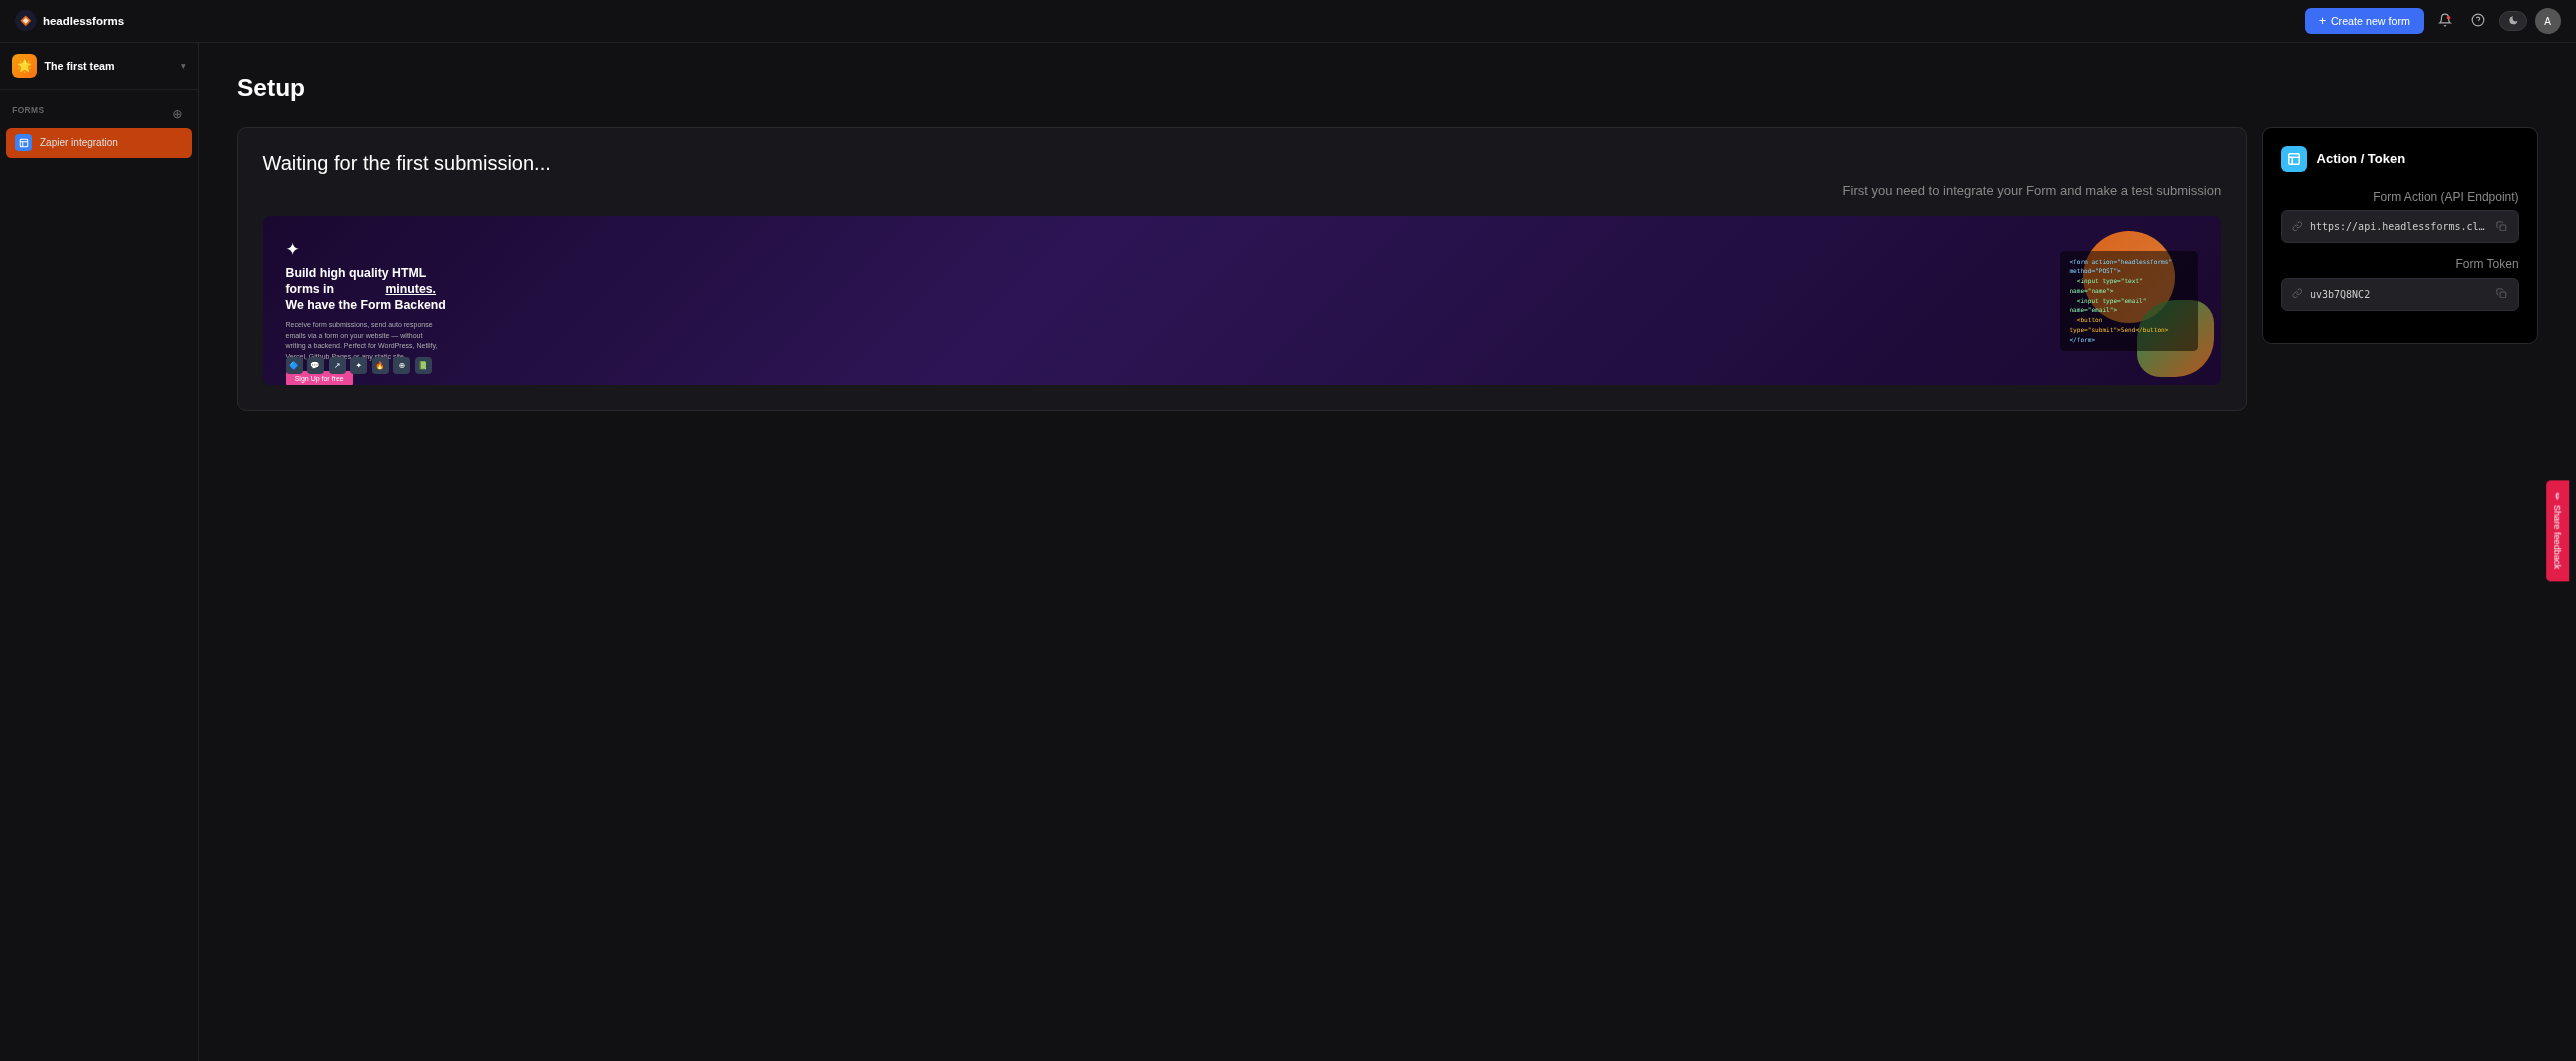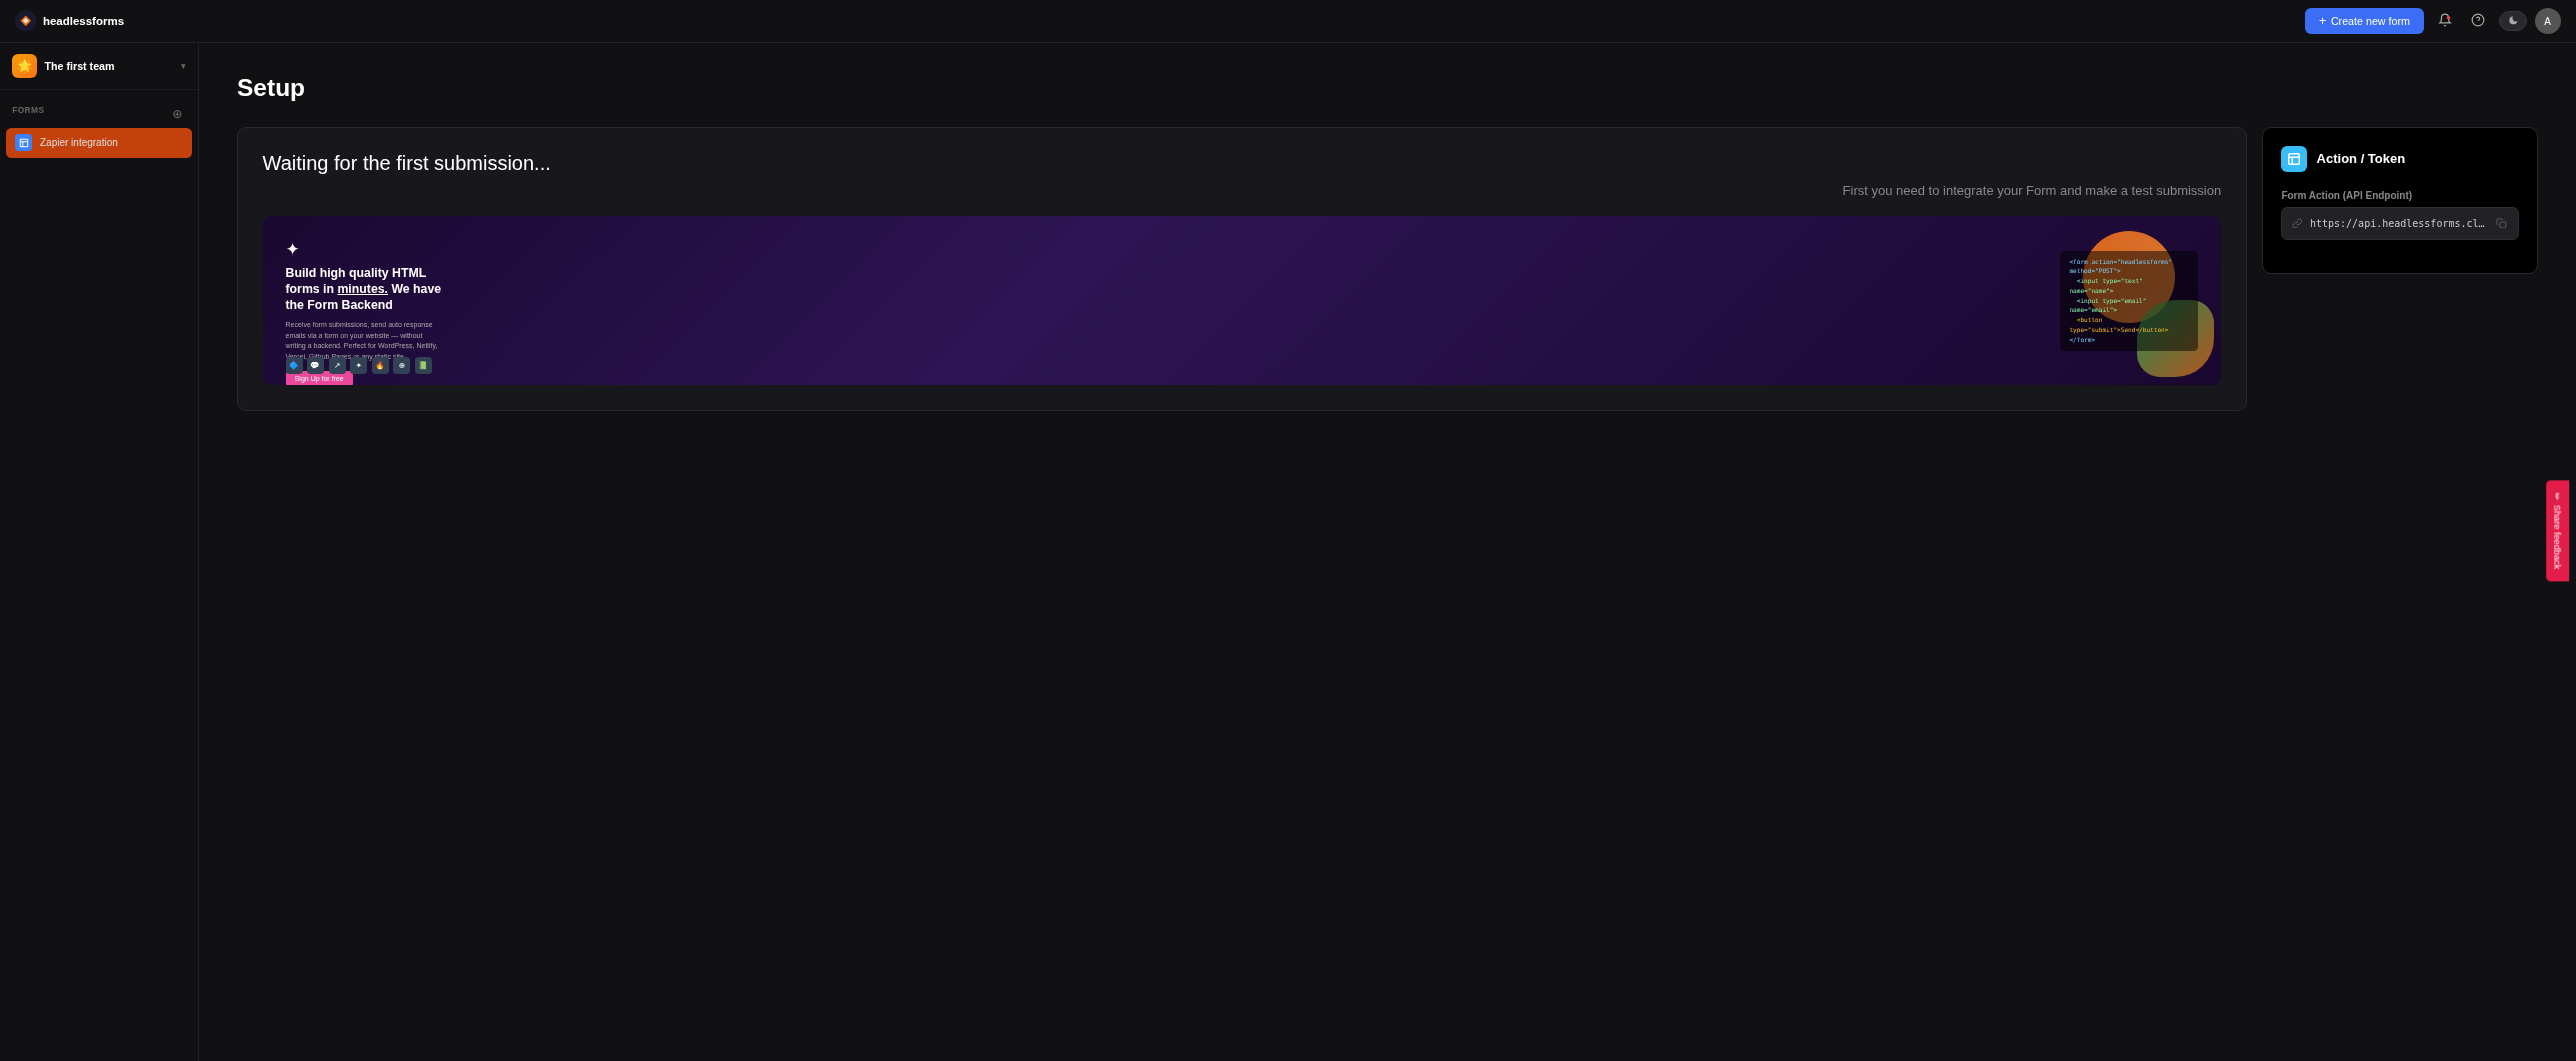--- a/index.html
+++ b/index.html
@@ -293,21 +293,21 @@
       color: #fff;
       margin-bottom: 6.1px;
     }
     .preview-headline {
       font-size: 12.3px;
       font-weight: 700;
       color: #fff;
       line-height: 1.3;
       max-width: 169px;
     }
-    .preview-headline u { text-decoration: underline; }
+    .preview-headline u { text-decoration: underline; margin-left: 48px; }
     .preview-desc {
       font-size: 7px;
       color: #aaa;
       max-width: 153px;
       margin-top: 6.1px;
       line-height: 1.5;
     }
     .preview-signup-btn {
       margin-top: 9.2px;
       background: #ec4899;
@@ -372,24 +372,25 @@
       align-items: center;
       justify-content: center;
       font-size: 12.3px;
     }
     .action-card-title {
       font-size: 13px;
       font-weight: 600;
       color: #fff;
     }
     .field-label {
-      font-size: 10px;
+      font-size: 12px;
       color: #888;
       margin-bottom: 6.1px;
-      font-weight: 700;
+      font-weight: 400;
+      text-align: right;
     }
     .token-field {
       display: flex;
       align-items: center;
       background: #222226;
       border: 0.8px solid #2e2e34;
       border-radius: 6.1px;
       padding: 7.7px 9.2px;
       margin-bottom: 14px;
       gap: 7.7px;
@@ -583,20 +584,38 @@
             <span class="token-value">https://api.headlessforms.cloud/api/</span>
             <button class="copy-btn" title="Copy">
               <svg width="10.7" height="10.7" viewBox="0 0 24 24" fill="none" stroke="currentColor" stroke-width="2">
                 <rect x="9" y="9" width="13" height="13" rx="2" ry="2"></rect>
                 <path d="M5 15H4a2 2 0 0 1-2-2V4a2 2 0 0 1 2-2h9a2 2 0 0 1 2 2v1"></path>
               </svg>
             </button>
           </div>
         </div>
 
+        <div>
+          <div class="field-label">Form Token</div>
+          <div class="token-field">
+            <span class="token-field-icon">
+              <svg width="10.7" height="10.7" viewBox="0 0 24 24" fill="none" stroke="currentColor" stroke-width="2">
+                <path d="M10 13a5 5 0 0 0 7.54.54l3-3a5 5 0 0 0-7.07-7.07l-1.72 1.71"></path>
+                <path d="M14 11a5 5 0 0 0-7.54-.54l-3 3a5 5 0 0 0 7.07 7.07l1.71-1.71"></path>
+              </svg>
+            </span>
+            <span class="token-value">uv3b7Q8NC2</span>
+            <button class="copy-btn" title="Copy">
+              <svg width="10.7" height="10.7" viewBox="0 0 24 24" fill="none" stroke="currentColor" stroke-width="2">
+                <rect x="9" y="9" width="13" height="13" rx="2" ry="2"></rect>
+                <path d="M5 15H4a2 2 0 0 1-2-2V4a2 2 0 0 1 2-2h9a2 2 0 0 1 2 2v1"></path>
+              </svg>
+            </button>
+          </div>
+        </div>
       </div>
 
     </div>
   </main>
 </div>
 
 <div class="feedback-tab">
   <span>✏</span>
   <span>Share feedback</span>
 </div>

